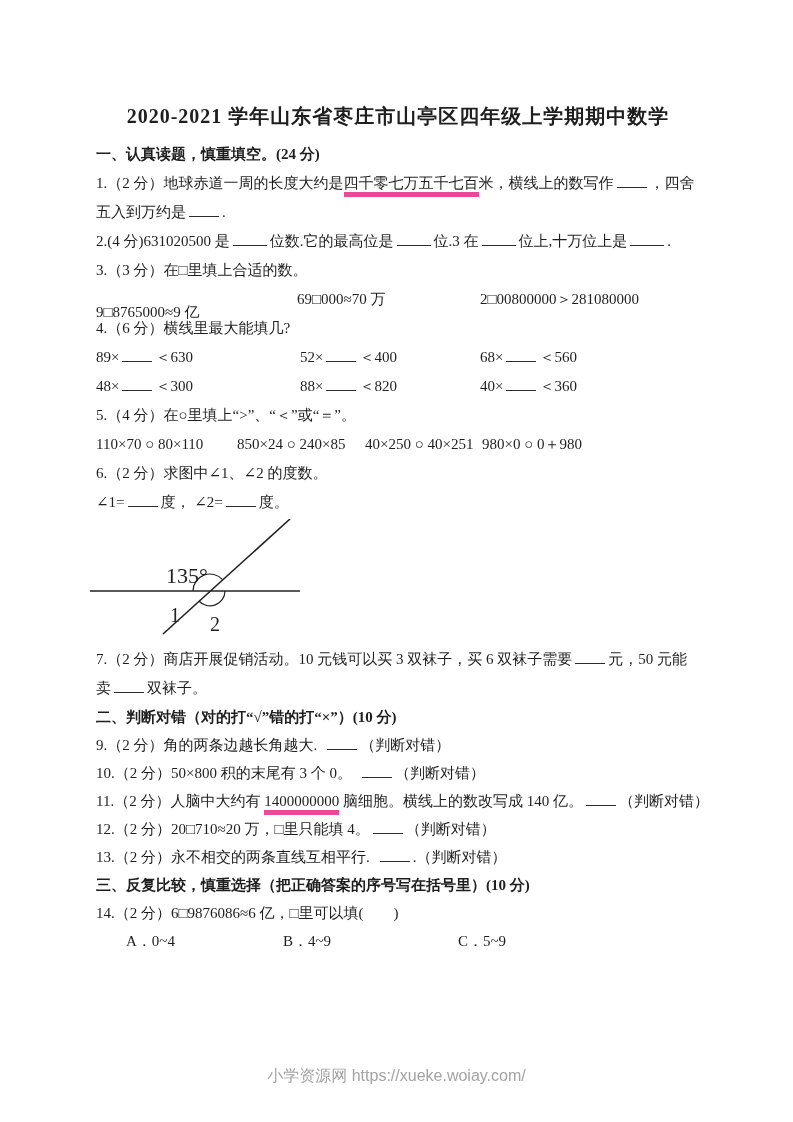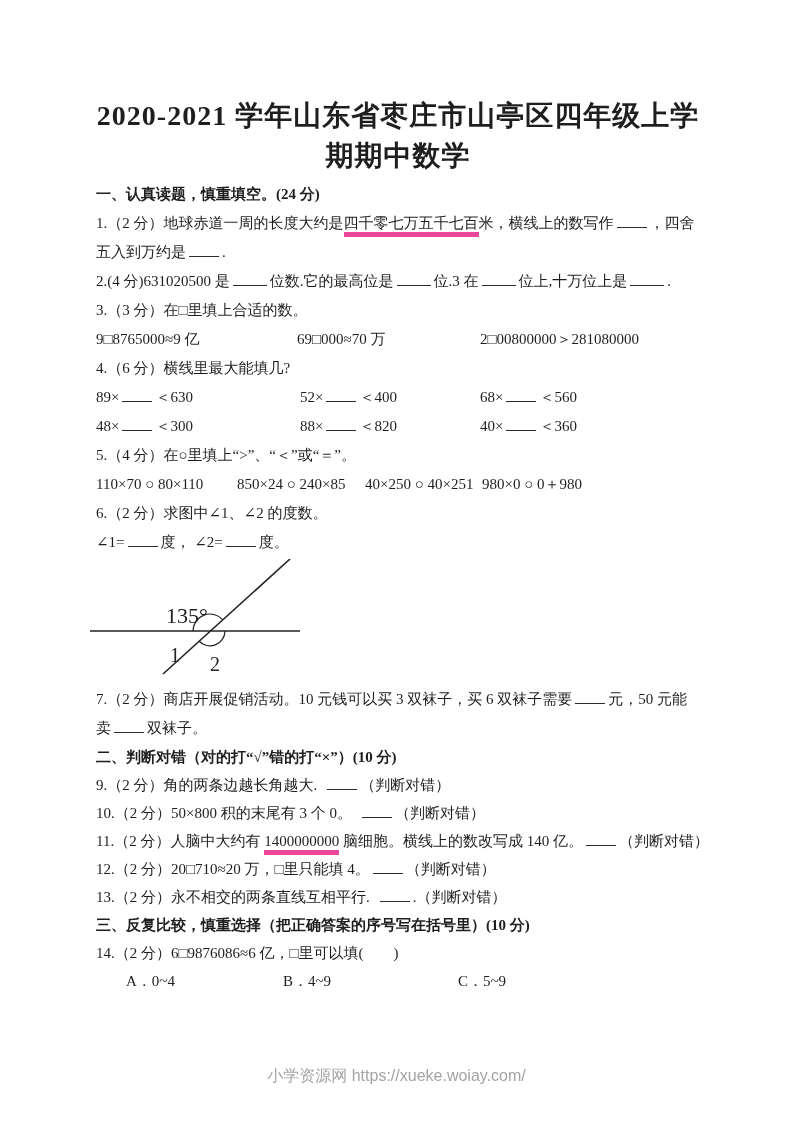--- a/index.html
+++ b/index.html
@@ -8,34 +8,34 @@
     width:793px; height:1122px;
     background:#ffffff;
     font-family:"Liberation Serif","DejaVu Serif",serif;
     color:#1e1e1e;
     overflow:hidden;
   }
   .content {
     position:absolute; left:96px; top:96px; width:604px;
     font-size:15px; letter-spacing:0;
   }
-  .title { font-size:28px; font-weight:700; line-height:40px; text-align:center; letter-spacing:1px; }
+  .title { font-size:20px; font-weight:700; line-height:40px; text-align:center; letter-spacing:1px; }
   .hd { font-weight:700; }
   .ln  { height:29px; line-height:29px; white-space:nowrap; }
   .ln2 { height:28px; line-height:28px; white-space:nowrap; }
   .blank {
     display:inline-block; width:30px; height:14px;
     border-bottom:1px solid #2b2b2b; margin:0 3px;
     vertical-align:baseline;
   }
   .blank.wide { width:34px; }
   .gap { margin-left:10px; }
   .ul { border-bottom:5px solid #ec4899; padding-bottom:1px; }
   .cell { display:inline-block; vertical-align:top; }
-  .c201 { width:201px; } .c183 { width:183px; }
+  .c201 { width:201px;margin-top:13px; } .c183 { width:183px; }
   .c204 { width:204px; } .c180 { width:180px; }
   .c141 { width:141px; } .c116 { width:116px; } .c117 { width:117px;margin-left:12px; }
   .c157 { width:157px; } .c175 { width:175px; }
   .opts { padding-left:30px; }
   .figure { position:relative; height:128px; }
   .figure svg { position:absolute; left:-6px; top:2px; }
   .fl { stroke:#222222; stroke-width:1.6; }
   .fa { fill:none; stroke:#222222; stroke-width:1.2; }
   .ft { font-family:"Liberation Serif","DejaVu Serif",serif; fill:#222222; font-size:20px; }
   .ft-big { font-size:22px; }

